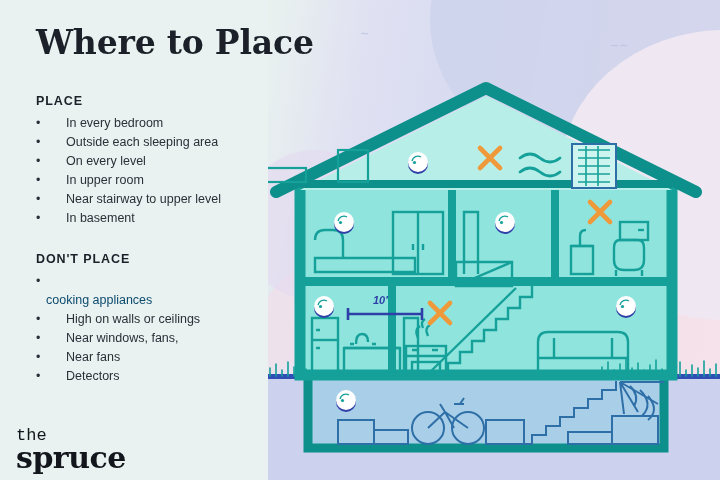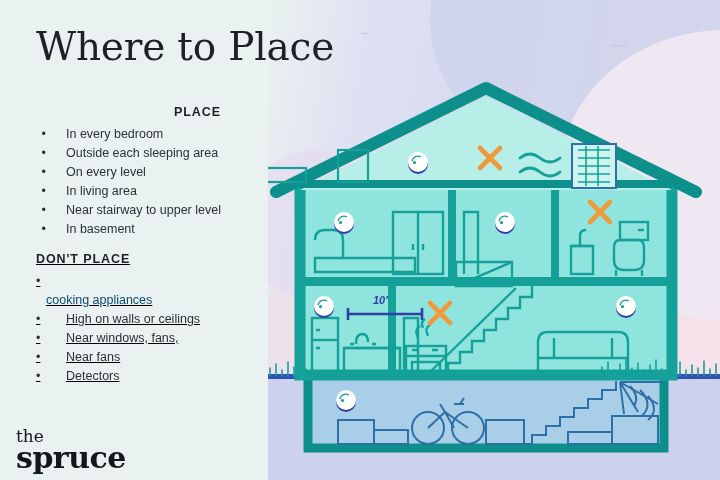--- a/index.html
+++ b/index.html
@@ -19,34 +19,34 @@
   .hill-b{left:560px;top:30px;width:330px;height:290px;background:#efe7f1;}
   .hill-c{left:250px;top:250px;width:230px;height:200px;background:#f0dfe9;opacity:.75;}
   .hill-d{left:240px;top:150px;width:150px;height:150px;background:#e4dcf0;opacity:.7;}
   .hill-e{left:255px;top:330px;width:300px;height:180px;background:#e9e3f5;opacity:.6;}
   .bird{position:absolute;color:#b9c2e2;font-size:11px;line-height:1;}
   .ground{position:absolute;left:268px;top:378px;width:452px;height:102px;background:#ccd1ee;}
   .ground-line{position:absolute;left:268px;top:374px;width:452px;height:5px;background:#2f4fb5;}
 
   
   .headline{position:absolute;left:36px;top:24px;width:520px;
-    font-family:"DejaVu Serif", serif;font-weight:normal;font-size:39px;line-height:1.16;color:#1c2029;
+    font-family:"DejaVu Serif", serif;font-weight:bold;font-size:33px;line-height:1.16;color:#1c2029;
     letter-spacing:-.2px;z-index:6;}
   .sect{position:absolute;left:36px;z-index:6;}
-  .sect-place{top:105px;text-align:right;}
-  .sect-dont{top:252px;text-decoration:underline;}
+  .sect-place{top:94px;}
+  .sect-dont{top:252px;}
   .sect-title{font-size:12.5px;font-weight:bold;letter-spacing:.9px;color:#1c2029;margin-bottom:6px;}
   .bullet{font-size:12.5px;color:#2a2f38;line-height:1.52;display:flex;}
   .bullet .dot{width:10px;flex:none;}
   .bullet .txt{display:block;margin-left:20px;}
   .cont{padding-left:10px;font-size:12.5px;color:#0c4a6e;line-height:1.52;}
 
   .logo{position:absolute;left:16px;top:428px;z-index:6;color:#13161c;
     font-family:"DejaVu Serif", serif;line-height:.95;}
-  .logo .the{font-size:17px;}
+  .logo .the{font-size:17px;font-family:Liberation Mono, monospace;}
   .logo .spruce{font-size:30px;font-weight:bold;letter-spacing:-.5px;}
 
   svg{display:block;}
   #house{position:absolute;left:268px;top:0;z-index:4;}
   #grass{position:absolute;left:268px;top:352px;z-index:5;}
 </style>
 </head>
 <body>
 <div id="stage">
 
@@ -220,21 +220,21 @@
   <div class="bullet">
         <span class="dot">•</span>
         <span class="txt">Outside each sleeping area</span>
       </div>
   <div class="bullet">
         <span class="dot">•</span>
         <span class="txt">On every level</span>
       </div>
   <div class="bullet">
         <span class="dot">•</span>
-        <span class="txt">In living area</span>
+        <span class="txt">In upper room</span>
       </div>
   <div class="bullet">
         <span class="dot">•</span>
         <span class="txt">Near stairway to upper level</span>
       </div>
   <div class="bullet">
         <span class="dot">•</span>
         <span class="txt">In basement</span>
       </div>
 </div>

